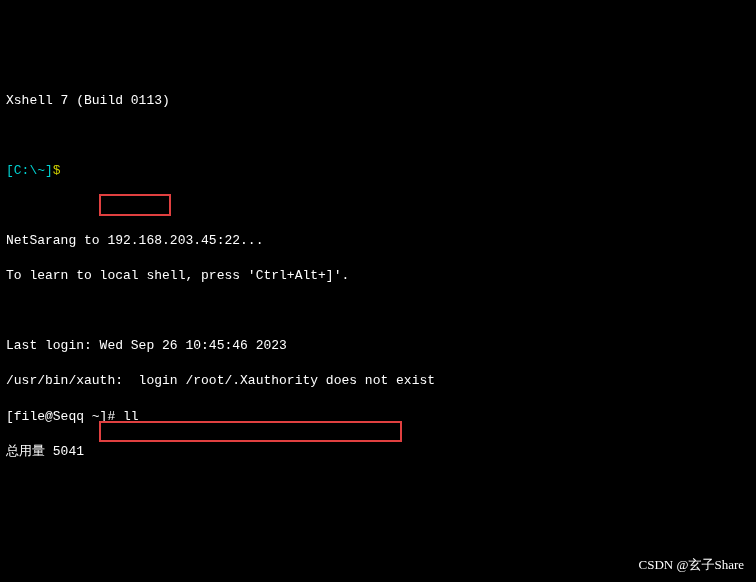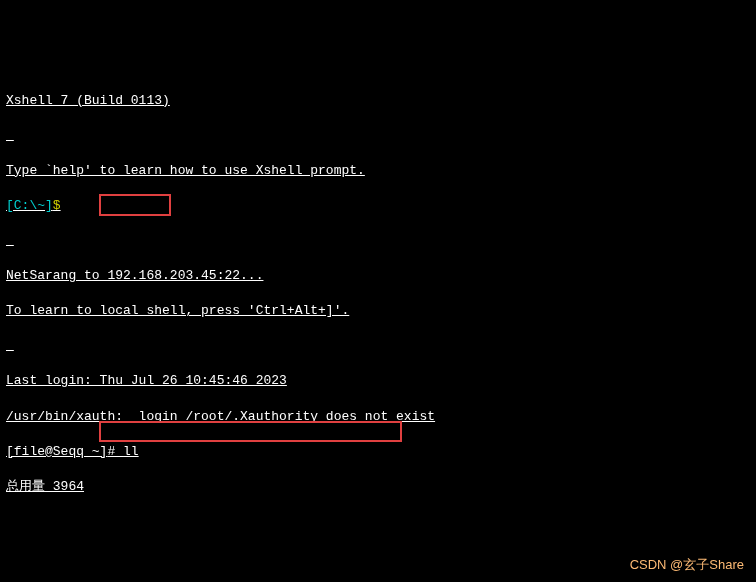--- a/index.html
+++ b/index.html
@@ -9,21 +9,21 @@
       font-family: 'Courier New', Consolas, monospace;
       font-size: 13px;
       line-height: 1.35;
       padding: 4px 6px;
       width: 756px;
       height: 582px;
       position: relative;
       overflow: hidden;
       white-space: pre;
     }
-    .line { white-space: pre; text-decoration: underline; }
+    .line { white-space: pre; }
     .cyan { color: #00d0d0; }
     .yellow { color: #d0d000; }
     .redbox1 {
       position: absolute;
       border: 2px solid #e04040;
       left: 99px;
       top: 194px;
       width: 72px;
       height: 22px;
       pointer-events: none;
@@ -34,47 +34,46 @@
       left: 99px;
       top: 421px;
       width: 303px;
       height: 21px;
       pointer-events: none;
     }
     .watermark {
       position: absolute;
       right: 12px;
       bottom: 8px;
-      color: #fdba74;
-      font-family: Liberation Sans, sans-serif;
+      color: #ffffff;
+      font-family: Liberation Serif, serif;
       font-size: 13px;
     }
     .terminal-area {
       width: 100%;
       height: 100%;
     }
   </style>
 </head>
 <body>
 
 
 
 <div class="terminal-area">
 <div class="line">Xshell 7 (Build 0113)</div>
 <div class="line"> </div>
-<div class="line">Type `help' to learn how to use Xshell prompt.</div>
 <div class="line"><span class="cyan">[C:\~]</span><span class="yellow">$</span></div>
 <div class="line"> </div>
 <div class="line">NetSarang to 192.168.203.45:22...</div>
 <div class="line">To learn to local shell, press 'Ctrl+Alt+]'.</div>
 <div class="line"> </div>
-<div class="line">Last login: Thu Jul 26 10:45:46 2023</div>
+<div class="line">Last login: Wed Sep 26 10:45:46 2023</div>
 <div class="line">/usr/bin/xauth:  login /root/.Xauthority does not exist</div>
 <div class="line"><span>[file@Seqq ~]</span><span># </span><span>ll</span></div>
-<div class="line">总用量 3964</div>
+<div class="line">总用量 5041</div>
 
 
 
 </div>
 
 <div class="redbox1"></div>
 <div class="redbox2"></div>
 
 <div class="watermark">CSDN @玄子Share</div>
 

